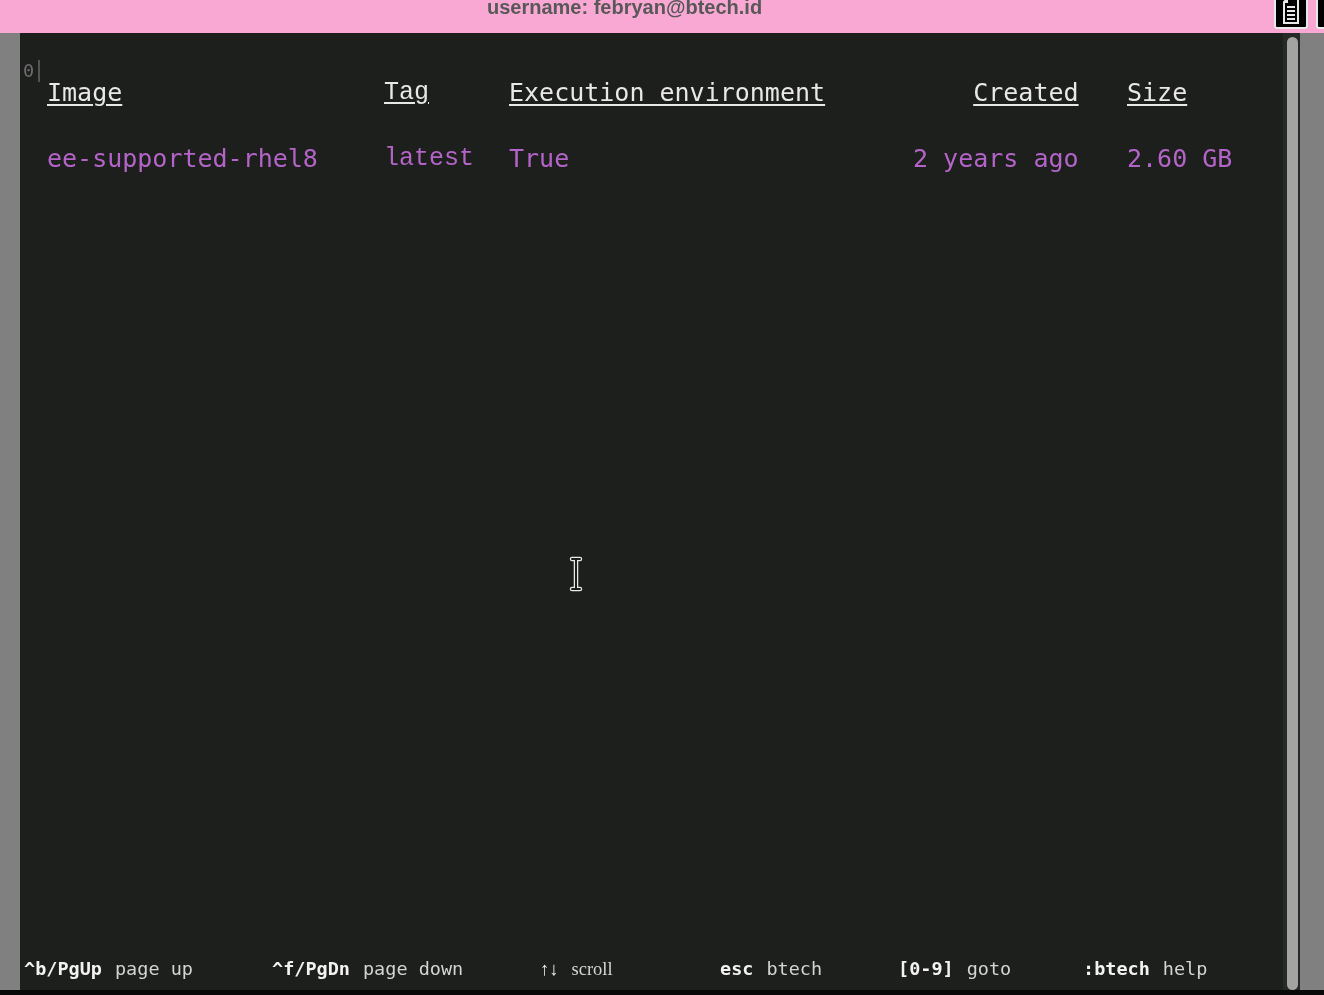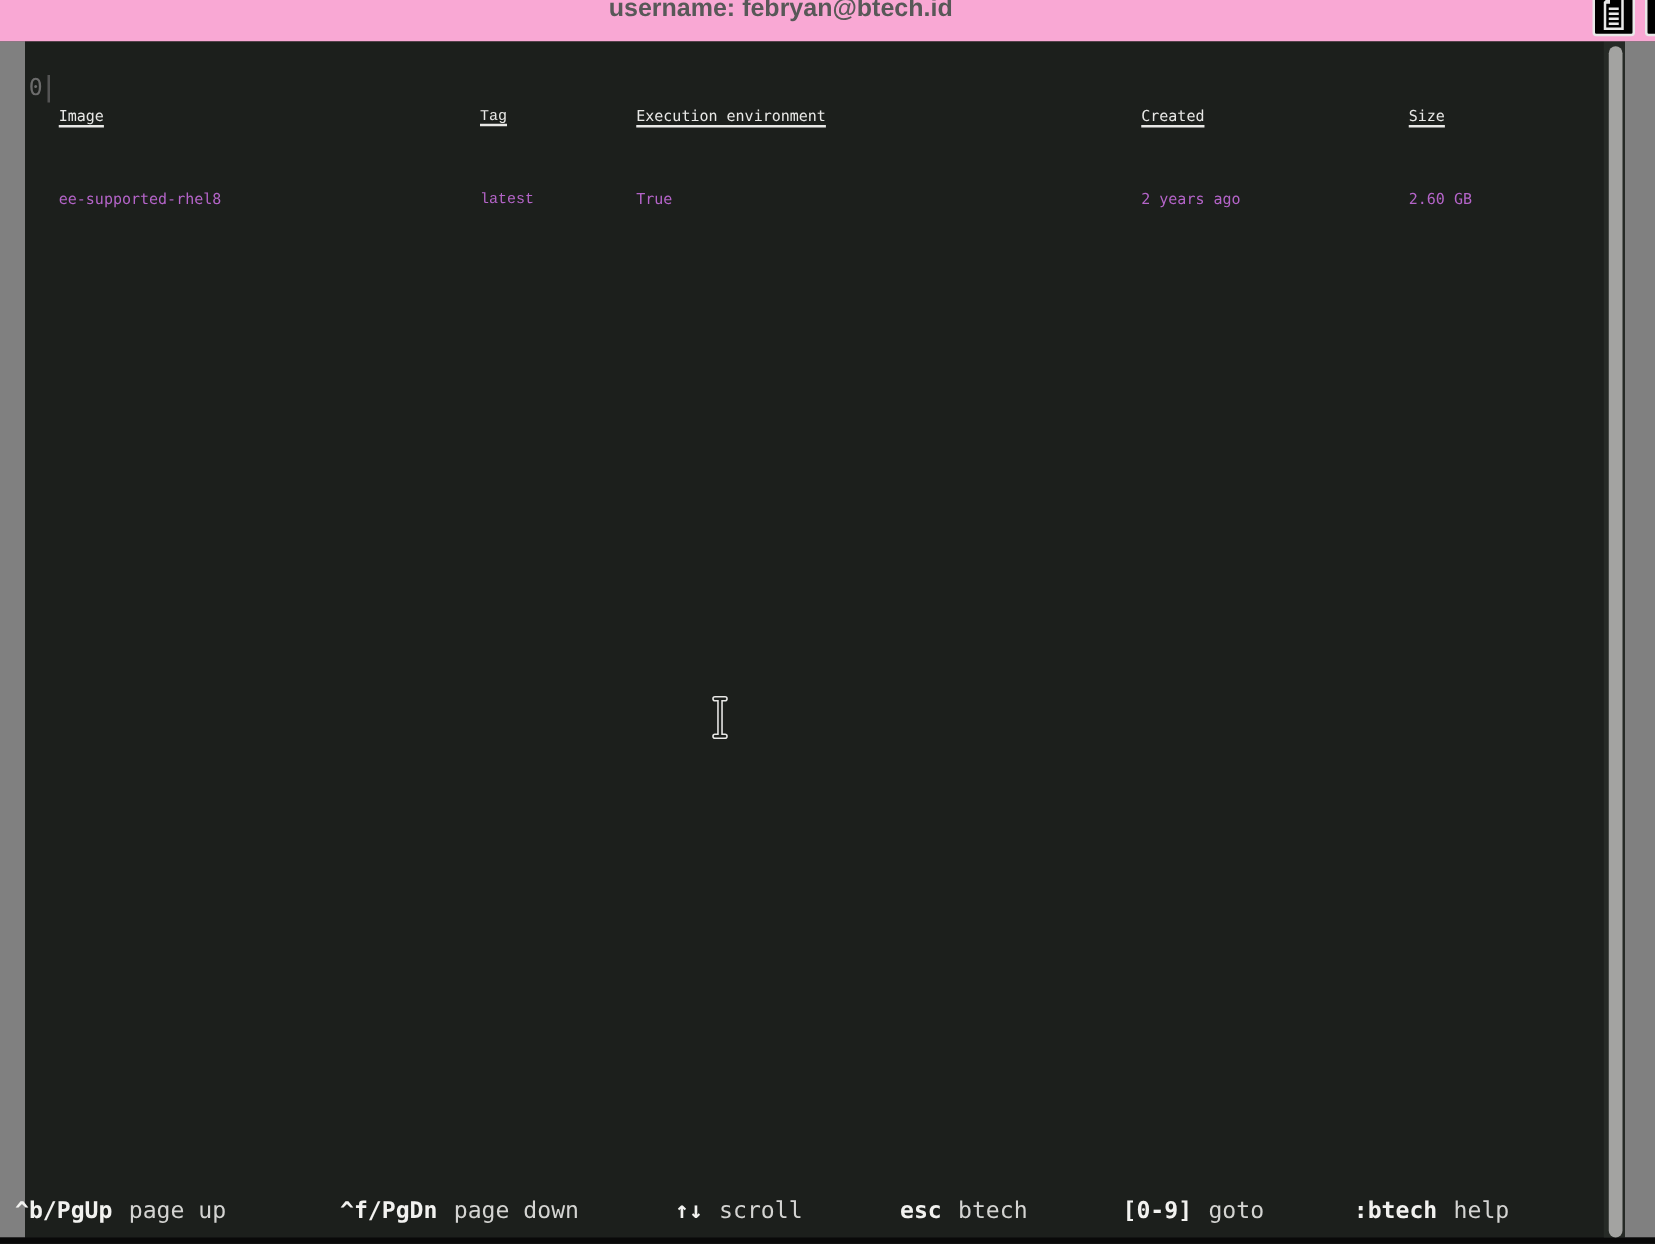--- a/index.html
+++ b/index.html
@@ -48,31 +48,31 @@
 
   
   .terminal {
     position: absolute; left: 20px; top: 33px; width: 1280px; height: 957px;
     background: #1c1f1c;
   }
 
   
   .col {
     position: absolute; top: 38px;
-    font-size: 12px; line-height: 22px; white-space: pre;
+    font-size: 25px; line-height: 22px; white-space: pre;
   }
   .col .hdr {
     display: block; color: #e8e8e6;
     text-decoration: underline; text-underline-offset: 3px; text-decoration-thickness: 1.5px;
   }
   .col .val { display: block; color: #b464c8; }
   .col-image   { left: 47px; }
   .col-tag     { left: 384px; font-family: Liberation Mono, monospace; }
   .col-ee      { left: 509px; }
-  .col-created { left: 913px; }
+  .col-created { left: 913px; text-align: right; }
   .col-size    { left: 1127px; }
 
   .row-index {
     position: absolute; left: 23px; top: 60px;
     font-size: 18.5px; line-height: 22px; color: #6c6c6c;
   }
   .row-sep {
     position: absolute; left: 38px; top: 60px; width: 2px; height: 22px;
     background: #545454;
   }
@@ -87,23 +87,23 @@
     background: #a3a3a1; border-radius: 6px;
   }
 
   
   .help-item {
     position: absolute; top: 958px;
     font-size: 18.5px; line-height: 22px; white-space: nowrap;
   }
   .help-item .k { font-weight: 700; color: #f2f2f0; }
   .help-item .l { color: #d4d4d2; margin-left: 13px; }
-  .hi-0 { left: 12px; text-align: right; }
+  .hi-0 { left: 24px; text-align: right; }
   .hi-1 { left: 272px; }
-  .hi-2 { left: 540px; }
+  .hi-2 { left: 540px; font-family: Liberation Serif, serif; }
   .hi-3 { left: 720px; }
   .hi-4 { left: 898px; }
   .hi-5 { left: 1083px; }
 
   
   .cursor { position: absolute; left: 568px; top: 556px; }
 </style>
 </head>
 <body>
 

